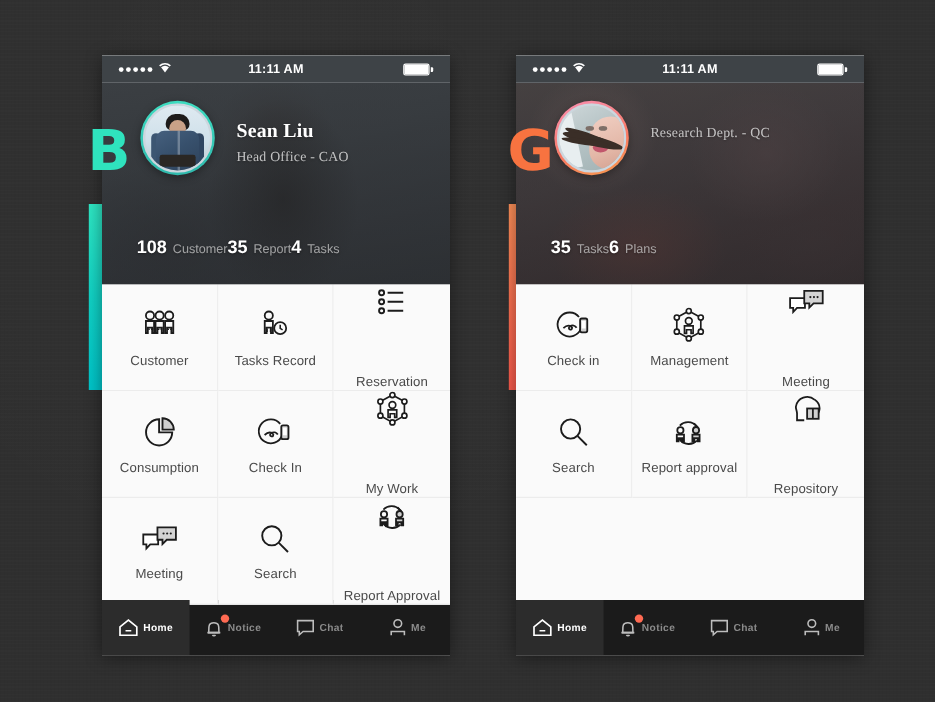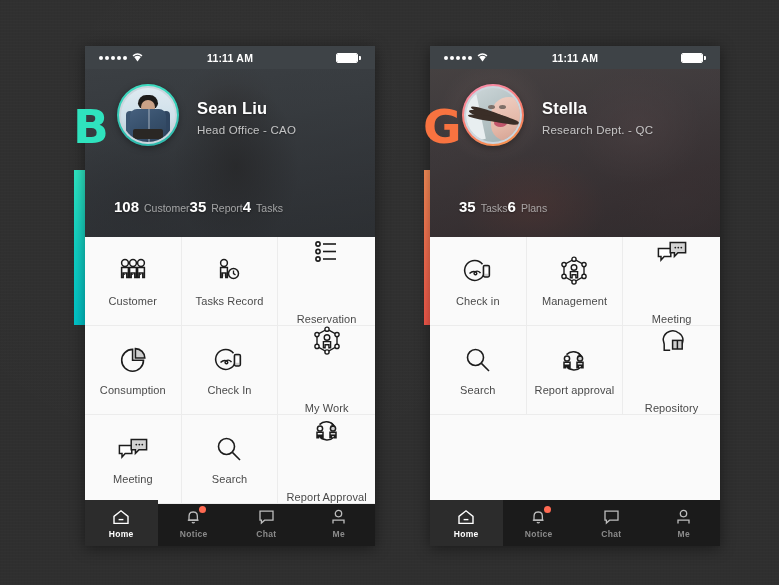--- a/index.html
+++ b/index.html
@@ -158,21 +158,21 @@
   .av-woman .eye { position:absolute; width:7px; height:4px; background:#7d6f68; border-radius:50%; top:32%; }
   .av-woman .eye.l { left: 40%; }
   .av-woman .eye.r { left: 62%; }
   .av-woman .lips { position:absolute; left:52%; top:58%; width:13px; height:8px; background:#c1566b; border-radius:50%; }
   .av-woman .hairstrand { position:absolute; background:#3a2e27; border-radius:50%; transform-origin:left center; }
   .av-woman .s1 { left:6%; top:36%; width:52px; height:8px; transform: rotate(14deg); }
   .av-woman .s2 { left:10%; top:30%; width:46px; height:6px; transform: rotate(20deg); }
   .av-woman .s3 { left:4%; top:46%; width:40px; height:5px; transform: rotate(8deg); }
   .av-woman .bgleaf { position:absolute; left:-2%; top:10%; width:16px; height:48px; background:#e8eef0; transform: rotate(-12deg); }
 
-  .name-block { position: absolute; left: 112px; top: 30px; }
+  .name-block { position: absolute; left: 112px; top: 30px; font-family: Liberation Serif, serif; }
   .pname {
     color: #ffffff; font-size: 16.5px; font-weight: 700; letter-spacing: 0.2px;
     text-shadow: 0 1px 2px rgba(0,0,0,0.35);
   }
   .prole {
     color: rgba(236,236,236,0.78); font-size: 11.5px; margin-top: 6px; letter-spacing: 0.2px;
     text-shadow: 0 1px 2px rgba(0,0,0,0.3);
   }
 
   .stats { position: absolute; left: 29px; bottom: 22px; display: flex; }
@@ -202,21 +202,21 @@
   .row-empty { grid-column: 1 / -1; border: none; background: #fafafa; }
 
   
   .tabbar {
     height: 46px;
     background: #1b1b1b;
     display: flex;
   }
   .tab {
     flex: 1;
-    display: flex; flex-direction: column;
+    display: flex; flex-direction: row;
     align-items: center; justify-content: center;
     gap: 3px;
     position: relative;
   }
   .tab.active { background: #2c2c2c; }
   .tab-ico { height: 18px; display: flex; align-items: center; justify-content: center; position: relative; }
   .tab-lbl { font-size: 8.5px; color: #8b8b8b; letter-spacing: 0.3px; font-weight: 700; }
   .tab.active .tab-lbl { color: #ffffff; }
   .badge-dot {
     position: absolute; right: -4px; top: -2px;
@@ -506,21 +506,20 @@
                 <span class="eye r"></span>
               <span class="lips"></span>
               <span class="hairstrand s2"></span>
               <span class="hairstrand s1"></span>
               <span class="hairstrand s3"></span>
             </div>
           </div>
         </div>
 
         <div class="name-block">
-          <div class="pname">Stella</div>
           <div class="prole">Research Dept. - QC</div>
         </div>
 
         <div class="stats">
           <div class="stat">
             <span class="num">35</span>
             <span class="lbl">Tasks</span>
           </div>
           <div class="stat">
             <span class="num">6</span>

